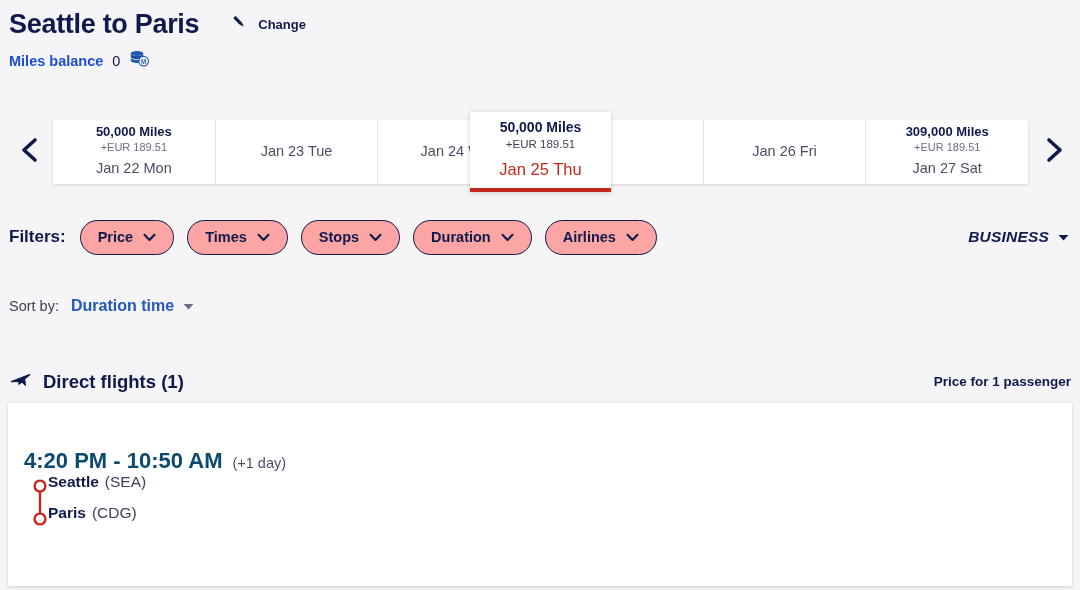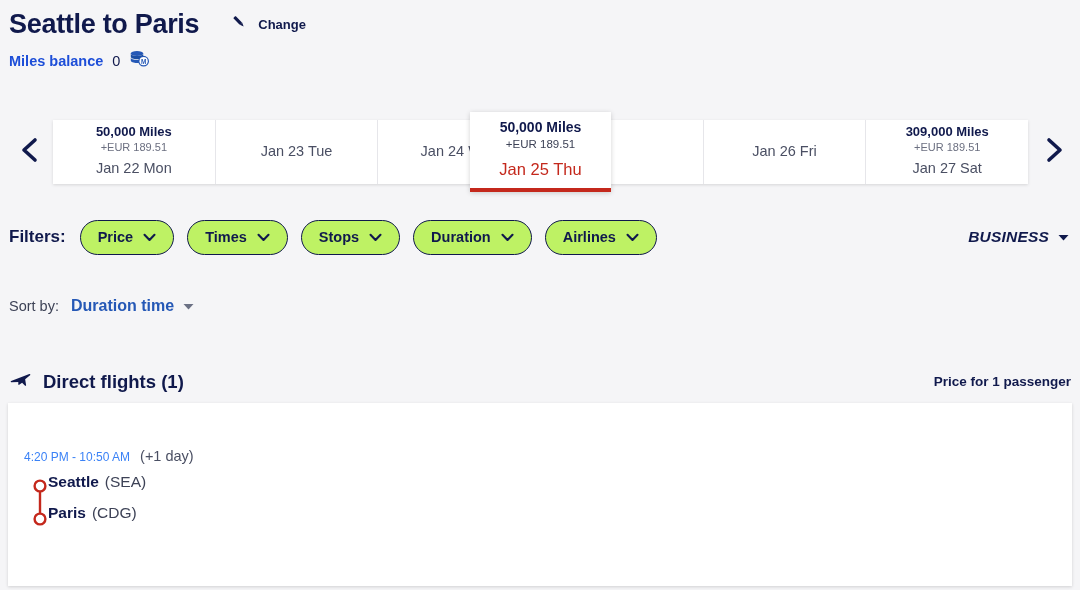--- a/index.html
+++ b/index.html
@@ -73,21 +73,21 @@
   
   .filters-row {
     position: absolute; left: 9px; top: 218px; width: 1062px; height: 38px;
     display: flex; align-items: center;
   }
   .filters-label { font-size: 17px; font-weight: bold; color: #10194c; margin-right: 14px; }
   .chip {
     display: inline-flex; align-items: center; gap: 10px;
     height: 35px; padding: 0 17px; margin-right: 13px;
     border: 1.4px solid #10194c; border-radius: 18px;
-    background: #bef264; cursor: pointer;
+    background: #fca5a5; cursor: pointer;
   }
   .chip-label { font-size: 14.5px; font-weight: bold; color: #10194c; }
   .cabin-select {
     margin-left: auto; display: flex; align-items: flex-start; gap: 8px;
     cursor: pointer; padding-right: 1px; font-style: italic;
   }
   .cabin-label { font-size: 15.5px; font-weight: bold; color: #10194c; letter-spacing: 0.2px; }
 
   
   .sort-row {
@@ -108,21 +108,21 @@
 
   
   .flight-card {
     position: absolute; left: 8px; top: 403px; width: 1064px; height: 183px;
     background: #ffffff; box-shadow: 0 1px 3px rgba(0,0,0,0.15);
   }
   .seg-times {
     position: absolute; left: 16px; top: 45px;
     display: flex; align-items: baseline; gap: 10px;
   }
-  .times { font-size: 12px; font-weight: normal; color: #3b82f6; }
+  .times { font-size: 22px; font-weight: bold; color: #0c4a6e; }
   .plusday { font-size: 14.5px; color: #4a4f63; }
 
   .route { position: absolute; left: 16px; top: 70px; }
   .route-line-svg { position: absolute; left: 8px; top: 6px; }
   .stop { display: flex; align-items: baseline; gap: 6px; height: 31px; padding-left: 24px; }
   .stop-city { font-size: 15.5px; font-weight: bold; color: #10194c; }
   .stop-code { font-size: 15.5px; color: #3d4256; }
 </style>
 </head>
 <body>

